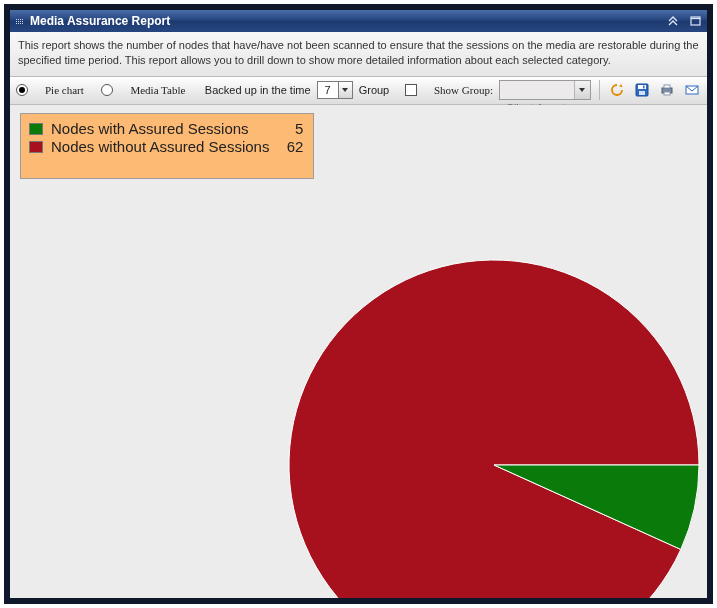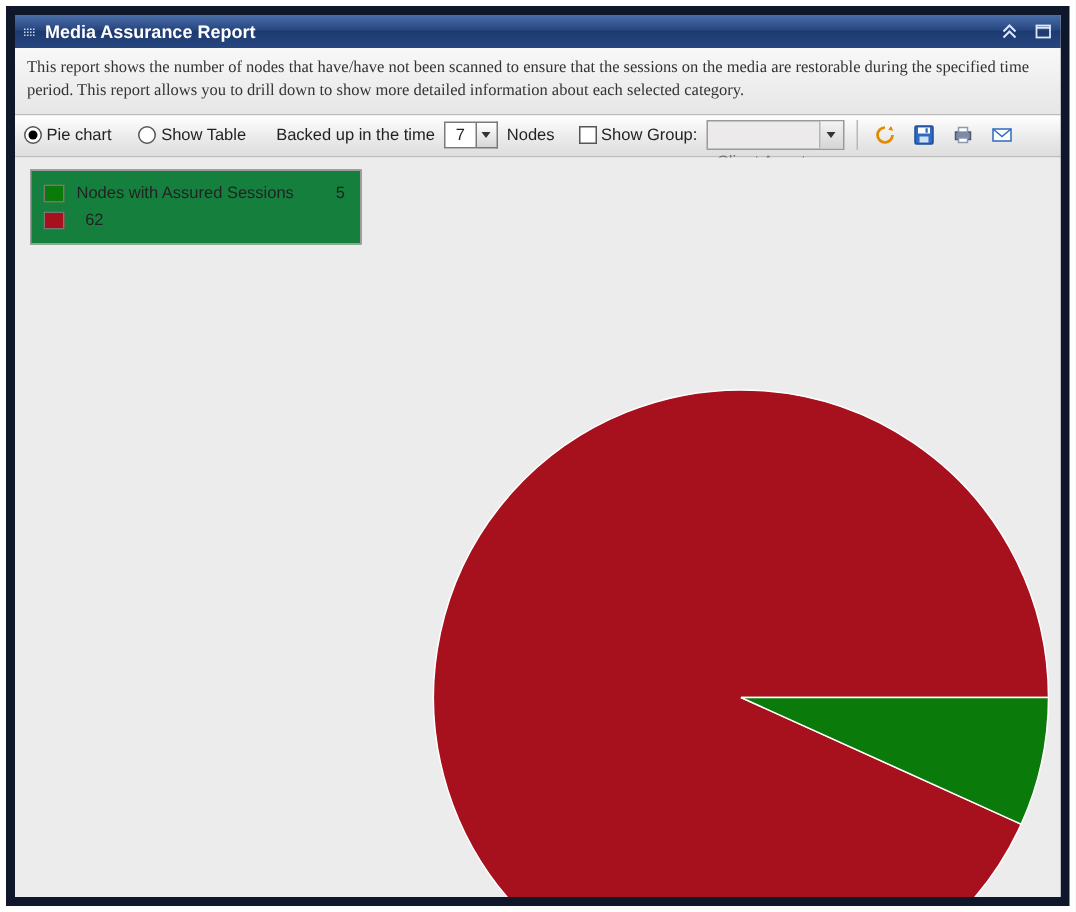--- a/index.html
+++ b/index.html
@@ -49,34 +49,33 @@
     display: inline-flex; align-items: center; justify-content: center;
     color: #dce6f7;
     cursor: pointer;
   }
   .desc {
     padding: 6px 8px 8px 8px;
     background: linear-gradient(to bottom, #f8f8f8, #e6e6e6);
     border-bottom: 1px solid #bcbcbc;
     color: #333;
     line-height: 1.35;
-    font-family: Liberation Serif, serif;
   }
   .toolbar {
     height: 28px;
     display: flex;
     align-items: center;
     background: linear-gradient(to bottom, #ffffff, #e9e9e9 60%, #dedede);
     border-bottom: 1px solid #bcbcbc;
     padding: 0 6px;
     gap: 6px;
     font-size: 11px;
     white-space: nowrap;
   }
-  .toolbar label { display: inline-flex; align-items: center; gap: 3px; cursor: pointer; }
+  .toolbar label { display: inline-flex; align-items: center; gap: 17px; cursor: pointer; font-family: Liberation Serif, serif; }
   .radio {
     width: 12px; height: 12px; border: 1px solid #555; border-radius: 50%;
     display: inline-flex; align-items: center; justify-content: center; background: #fff;
   }
   .radio.checked::after { content:""; width:6px; height:6px; border-radius:50%; background:#000; }
   .chk {
     width: 12px; height: 12px; border: 1px solid #555; background:#fff; display:inline-block;
   }
   .numbox {
     width: 22px; height: 18px; border:1px solid #7a7a7a; background:#fff;
@@ -104,22 +103,22 @@
   .vsep { width:1px; height:20px; background:#b8b8b8; margin: 0 2px; }
   .icon-btn {
     width:20px; height:20px; display:inline-flex; align-items:center; justify-content:center;
     cursor:pointer; border-radius:2px;
   }
   .chart-area {
     flex:1; position:relative; overflow:hidden; background:#ececec;
   }
   .legend {
     position:absolute; top:8px; left:10px;
-    background:#15803d; border:1px solid #9c9c9c; padding:6px 10px 6px 8px;
-    font-size:11px;
+    background:#fdba74; border:1px solid #9c9c9c; padding:6px 10px 22px 8px;
+    font-size:15px;
   }
   .legend-row { display:flex; align-items:center; gap:8px; height:18px; }
   .swatch { width:14px; height:12px; border:1px solid #777; }
   .legend-label { flex:1; padding-right:8px; }
   .legend-val { width:18px; text-align:right; }
   .pie-holder { position:absolute; left:274px; top:150px; }
   svg { display:block; }
 </style>
 </head>
 <body>
@@ -159,31 +158,31 @@
   <div class="desc">This report shows the number of nodes that have/have not been scanned to ensure that the sessions on the media are restorable during the specified time period. This report allows you to drill down to show more detailed information about each selected category.</div>
 
   <div class="toolbar">
     <label>
       <span class="radio checked"></span>
       <span>Pie chart</span>
     </label>
     <span style="width:6px"></span>
     <label>
       <span class="radio"></span>
-      <span>Show Table</span>
+      <span>Media Table</span>
     </label>
     <span style="width:8px"></span>
     <span>Backed up in the time</span>
     <span style="display:inline-flex;">
       <span class="numbox">7</span>
       <span class="dropdown-btn">
         <span class="caret-down sm"></span>
       </span>
     </span>
-    <span>Nodes</span>
+    <span>Group</span>
     <span style="width:4px"></span>
     <label>
       <span class="chk"></span>
       <span>Show Group:</span>
     </label>
     <span class="select">
       <span class="sel-text">Client Agent</span>
       <span class="sel-btn">
         <span class="caret-down sm"></span>
       </span>
@@ -223,20 +222,21 @@
 
   <div class="chart-area">
     <div class="legend">
       <div class="legend-row">
         <span class="swatch" style="background:#0a7a0a"></span>
         <span class="legend-label">Nodes with Assured Sessions</span>
         <span class="legend-val">5</span>
       </div>
       <div class="legend-row">
         <span class="swatch" style="background:#a7101d"></span>
+        <span class="legend-label">Nodes without Assured Sessions</span>
         <span class="legend-val">62</span>
       </div>
     </div>
 
     <div class="pie-holder">
       <svg id="pie-svg" width="420" height="420" viewBox="-210 -210 420 420">
           <path d="M 0 0 L 186.80 84.44 A 205 205 0 1 1 205.00 -0.00 Z" fill="#a7101d" stroke="#ffffff" stroke-width="1"></path>
           <path d="M 0 0 L 205.00 0.00 A 205 205 0 0 1 186.80 84.44 Z" fill="#0a7a0a" stroke="#ffffff" stroke-width="1"></path>
         </svg>
     </div>

